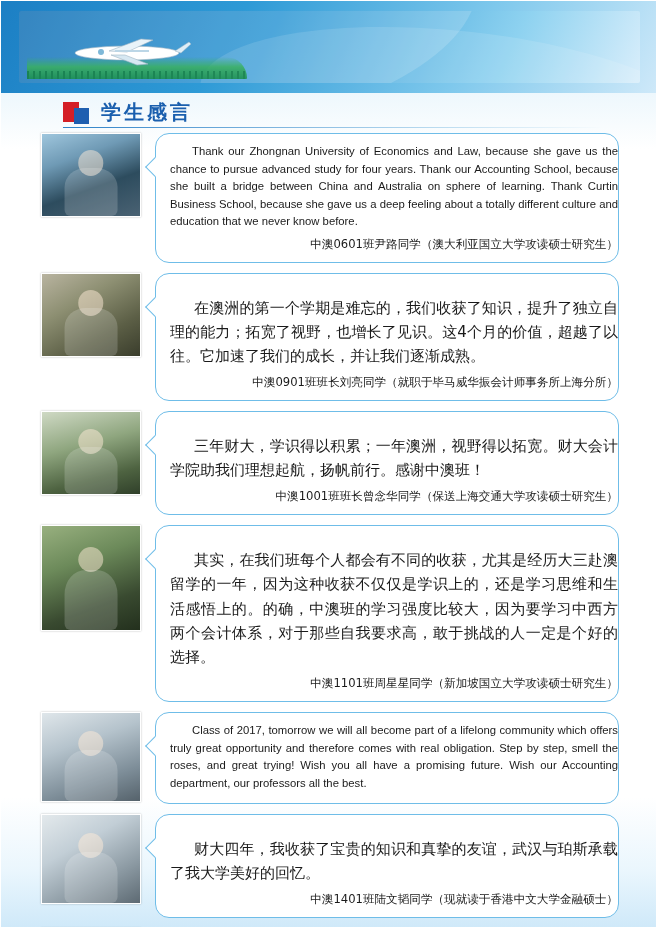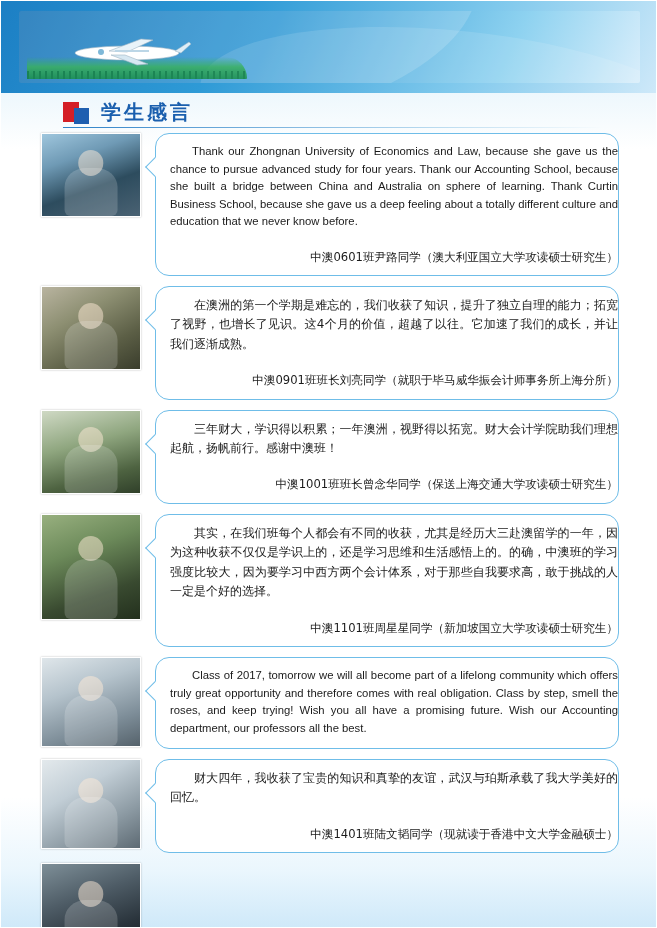--- a/index.html
+++ b/index.html
@@ -168,31 +168,32 @@
     color: #1a1a1a;
     text-align: justify;
     margin: 0 0 2px 0;
   }
   .para.en {
     font-family: "Liberation Sans", sans-serif;
     text-indent: 22px;
   }
   .para.zh {
     font-family: "DejaVu Sans", sans-serif;
-    font-size: 12px;
+    font-size: 15px;
     line-height: 1.62;
     text-indent: 24px;
+    margin-top: 13px;
   }
   .para.zh.noindent { text-indent: 0; }
   .signature {
     font-family: "DejaVu Sans", sans-serif;
     font-size: 11.6px;
     color: #1a1a1a;
     text-align: right;
-    margin-top: 18px;
+    margin-top: 5px;
     line-height: 1.5;
   }
 
   
   .ph1 { background: linear-gradient(160deg,#9fc6dd 0%,#6f9ab5 30%,#2d4c5e 62%,#4a6273 100%); }
   .ph2 { background: linear-gradient(150deg,#b9b4a0 0%,#8d8f72 35%,#5c5f46 70%,#3a3d2c 100%); }
   .ph3 { background: linear-gradient(165deg,#cfd9c4 0%,#8fa67f 40%,#4e6341 75%,#30402a 100%); }
   .ph4 { background: linear-gradient(160deg,#98b07f 0%,#6c8a5a 35%,#394a30 72%,#23301d 100%); }
   .ph5 { background: linear-gradient(160deg,#dfe6ea 0%,#b5c3cc 35%,#7d8d98 72%,#55626b 100%); }
   .ph6 { background: linear-gradient(150deg,#e3e9ec 0%,#c2ced6 35%,#8c9aa3 70%,#5d6a73 100%); }
@@ -303,21 +304,21 @@
     </div>
 
     <div class="item">
       <div class="photo" style="height:88px;">
         <div class="ph-inner ph5">
           <div class="photo-head"></div>
           <div class="photo-figure"></div>
         </div>
       </div>
       <div class="bubble">
-        <p class="para en">Class of 2017, tomorrow we will all become part of a lifelong community which offers truly great opportunity and therefore comes with real obligation. Class by step, smell the roses, and keep trying! Wish you all have a promising future. Wish our Accounting department, our professors all the best.</p>
+        <p class="para en">Class of 2017, tomorrow we will all become part of a lifelong community which offers truly great opportunity and therefore comes with real obligation. Step by step, smell the roses, and great trying! Wish you all have a promising future. Wish our Accounting department, our professors all the best.</p>
       </div>
     </div>
 
     <div class="item">
       <div class="photo" style="height:88px;">
         <div class="ph-inner ph6">
           <div class="photo-head"></div>
           <div class="photo-figure"></div>
         </div>
       </div>

